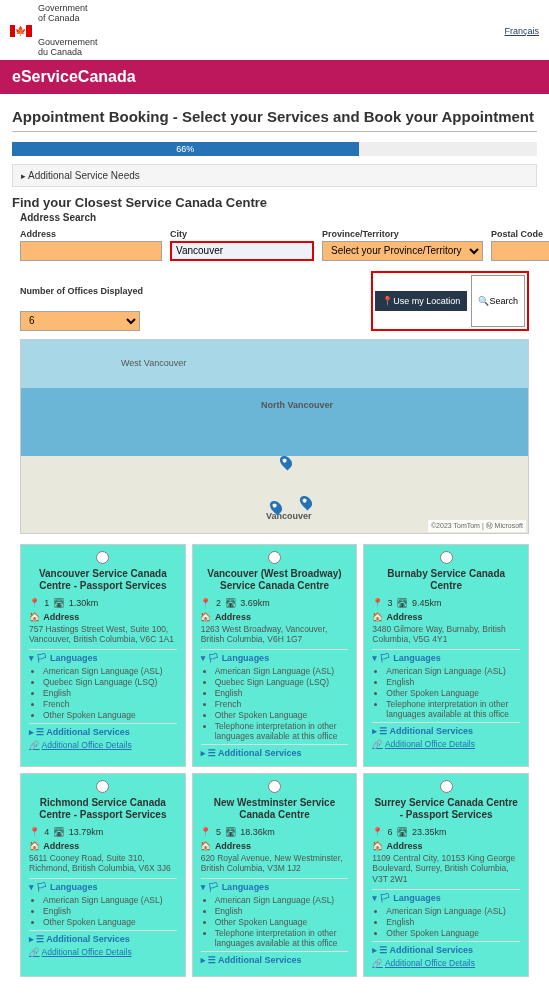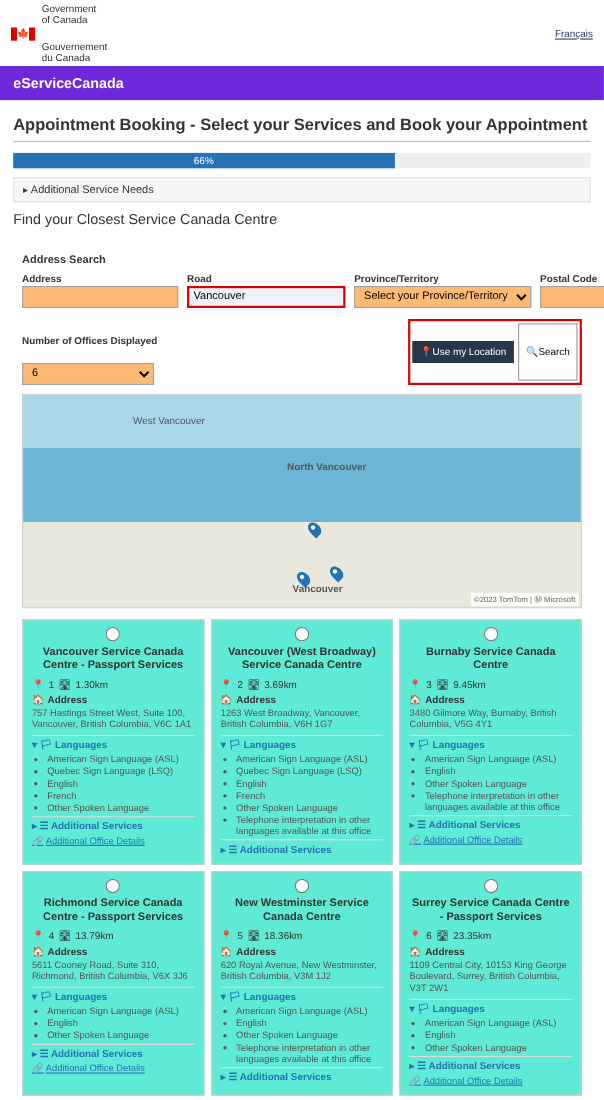--- a/index.html
+++ b/index.html
@@ -4,30 +4,30 @@
 <style>
 * { box-sizing: border-box; margin: 0; padding: 0; }
 body { font-family: Arial, Helvetica, sans-serif; font-size: 11px; color: #333; background: #fff; width: 549px; }
 .header-top { display: flex; justify-content: space-between; align-items: center; padding: 4px 10px 2px; }
 .header-gov { display: flex; align-items: center; gap: 6px; }
 .flag { width: 22px; height: 12px; background: linear-gradient(to right, #d00 0 25%, #fff 25% 75%, #d00 75%); position: relative; }
 .flag::after { content: "🍁"; position: absolute; left: 50%; top: 50%; transform: translate(-50%,-52%); font-size: 9px; color: #d00; }
 .gov-text { display: flex; gap: 14px; font-size: 9px; line-height: 1.1; font-weight: bold; flex-direction: column; }
 .gov-text div span { display: block; font-weight: normal; }
 .lang-link { font-size: 9px; color: #284162; text-decoration: underline; text-align: right; }
-.banner { background: #6d28d9; color: #fff; padding: 8px 12px; font-size: 13px; font-weight: bold; }
+.banner { background: #be185d; color: #fff; padding: 8px 12px; font-size: 16px; font-weight: bold; }
 .content { padding: 14px 12px; }
 h1 { font-size: 15px; font-weight: bold; margin-bottom: 6px; color: #333; }
 hr { border: none; border-top: 1px solid #bbb; margin-bottom: 10px; }
 .progress-wrap { background: #eee; height: 14px; margin-bottom: 8px; position: relative; }
 .progress-bar { background: #2572b4; height: 100%; width: 66%; }
 .progress-label { position: absolute; left: 33%; top: 0; transform: translateX(-50%); color: #fff; font-size: 9px; line-height: 14px; }
 .panel-head { border: 1px solid #ddd; background: #f5f5f5; padding: 5px 8px; font-size: 10px; margin-bottom: 8px; }
 .panel-head::before { content: "▸ "; font-size: 9px; }
-h2 { font-size: 13px; font-weight: normal; margin-bottom: 24px; color: #333; }
+h2 { font-size: 13px; font-weight: bold; margin-bottom: 2px; color: #333; }
 .form-label-strong { font-size: 10px; font-weight: bold; margin: 2px 0 6px 8px; }
 .form-row { display: flex; gap: 8px; padding: 0 8px; margin-bottom: 10px; }
 .form-col { flex: 1; display: flex; flex-direction: column; }
 .form-col label { font-size: 9px; font-weight: bold; margin-bottom: 2px; }
 input[type=text], select { border: 1px solid #a3a3a3; height: 20px; font-size: 10px; padding: 0 4px; background: #fdba74; }
 .hl-red { border: 2px solid #d00 !important; background: #eef2f8 !important; }
 .controls-row { display: flex; justify-content: space-between; align-items: flex-end; padding: 0 8px; margin-bottom: 8px; }
 .num-offices { display: flex; flex-direction: column; gap: 13px; }
 .num-offices select { width: 120px; }
 .btn-group { display: flex; gap: 4px; align-items: center; border: 2px solid #d00; padding: 2px; }
@@ -93,21 +93,21 @@
   <h2>Find your Closest Service Canada Centre</h2>
 
   <div class="form-label-strong">Address Search</div>
 
   <div class="form-row">
     <div class="form-col">
       <label>Address</label>
       <input type="text" style="">
     </div>
     <div class="form-col">
-      <label>Road</label>
+      <label>City</label>
       <input type="text" class="hl-red" value="Vancouver" style="">
     </div>
     <div class="form-col">
       <label>Province/Territory</label>
       <select>
         <option>Select your Province/Territory</option>
       </select>
     </div>
     <div class="form-col">
       <label>Postal Code</label>

